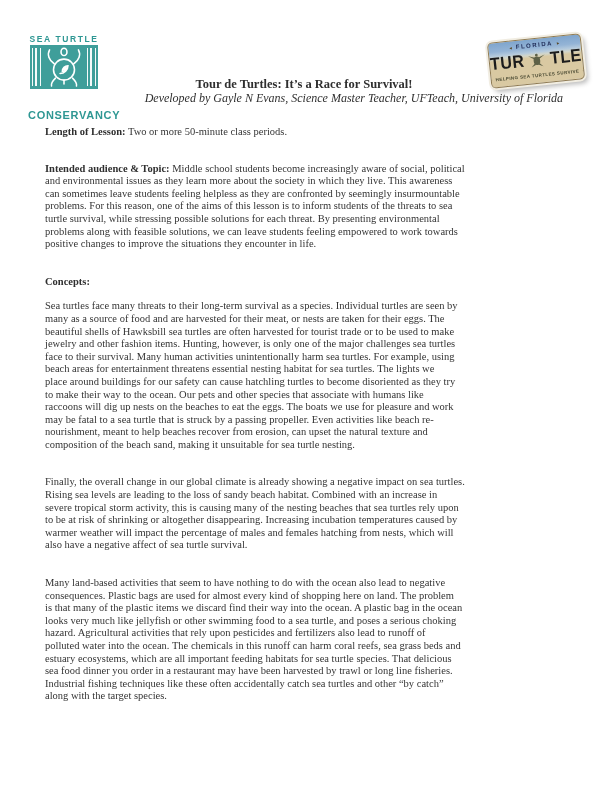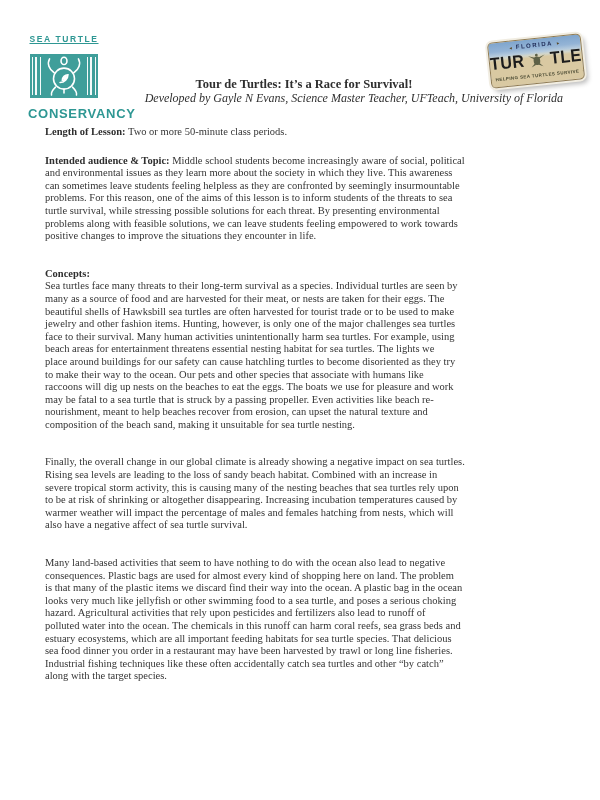--- a/index.html
+++ b/index.html
@@ -7,38 +7,38 @@
     position:relative; width:600px; height:800px; background:#ffffff;
     font-family:"Liberation Serif","DejaVu Serif",serif; color:#343434;
     overflow:hidden;
   }
 
   
   .logo{position:absolute; left:28px; top:34px; width:72px; text-align:center;}
   .logo-top{
     font-family:"Liberation Sans","DejaVu Sans",sans-serif;
     font-weight:bold; font-size:8.5px; letter-spacing:1.6px; color:#2e9793;
-    white-space:nowrap; margin-bottom:10px;text-decoration:underline;
+    white-space:nowrap; margin-bottom:1px;
   }
   .logo-square{
     position:relative; width:68px; height:44px; background:#3f9e9a;
     margin:0 auto; overflow:hidden;
   }
   .logo-stripe{
     position:absolute; top:3px; bottom:3px; width:9px;
     background:repeating-linear-gradient(90deg,
       rgba(255,255,255,.95) 0 1px, transparent 1px 3px,
       rgba(255,255,255,.95) 3px 5px, transparent 5px 8px);
   }
   .logo-stripe.left{left:2px;} .logo-stripe.right{right:2px;}
   .logo-turtle{position:absolute; left:14px; top:1px;}
   .logo-bottom{
     font-family:"Liberation Sans","DejaVu Sans",sans-serif;
-    font-weight:bold; font-size:13px; letter-spacing:0.7px; color:#2e9793;
-    white-space:nowrap; margin-top:8px;
+    font-weight:bold; font-size:11px; letter-spacing:0.7px; color:#2e9793;
+    white-space:nowrap; margin-top:20px;
   }
 
   
   .plate{
     position:absolute; left:489px; top:38px; width:92px; height:44px;
     transform:rotate(-6deg); transform-origin:center;
     border-radius:5px; border:1px solid #8f7b52;
     box-shadow:0 0 0 2px #f1ede2, 3px 4px 5px rgba(0,0,0,.28);
     background:linear-gradient(180deg,
       #7fa5cd 0%, #94b4d6 20%, #b6cbdd 30%, #d3d6c9 36%,
@@ -74,22 +74,22 @@
     color:#2f2f2f;
   }
   .doc-byline{
     text-align:right; font-style:italic; font-size:12px; line-height:15px;
     color:#2f2f2f; margin-bottom:20px;
   }
   p.body{
     margin:0 0 25px 0; font-size:10.5px; line-height:12.6px;
     white-space:pre-line; color:#343434;
   }
-  p.body.lead{margin-bottom:16px;}
-  p.body.heading{margin-bottom:0;}
+  p.body.lead{margin-bottom:24px;}
+  p.body.heading{margin-bottom:12px;}
   p.body b{color:#2f2f2f;}
 </style>
 </head>
 <body>
 
 <div class="page">
 
   <div class="logo">
     <div class="logo-top">SEA TURTLE</div>
     <div class="logo-square">

